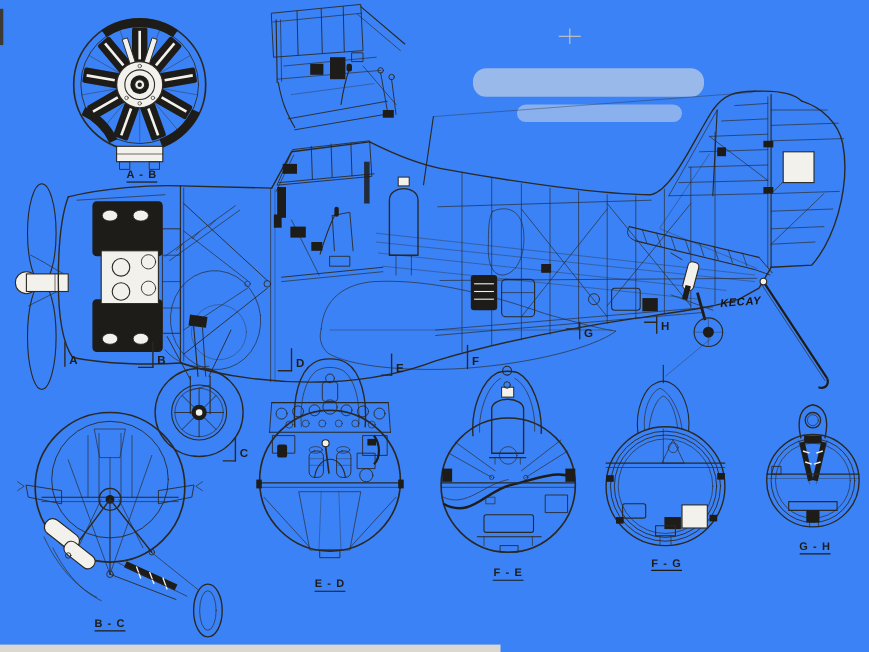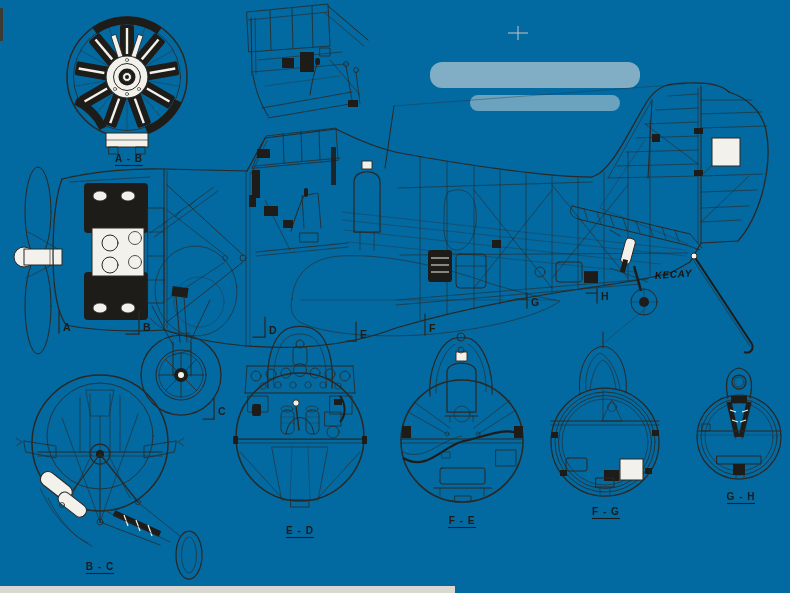--- a/index.html
+++ b/index.html
@@ -1,16 +1,16 @@
 <!DOCTYPE html>
 <html><head>
 <meta charset="utf-8">
 <style>
   html,body{margin:0;padding:0;background:#e8e6e1;}
-  .stage{position:relative;width:790px;height:593px;background:#0369a1;overflow:hidden;
+  .stage{position:relative;width:790px;height:593px;background:#3b82f6;overflow:hidden;
          font-family:"Liberation Sans",sans-serif;}
   svg{display:block}
   
   .s{stroke:#2a2823;fill:none;stroke-linecap:round;stroke-linejoin:round}
   .w04{stroke-width:.45;opacity:.75}
   .w06{stroke-width:.6}
   .w08{stroke-width:.8}
   .w1{stroke-width:1}
   .w12{stroke-width:1.25}
   .w14{stroke-width:1.5}

